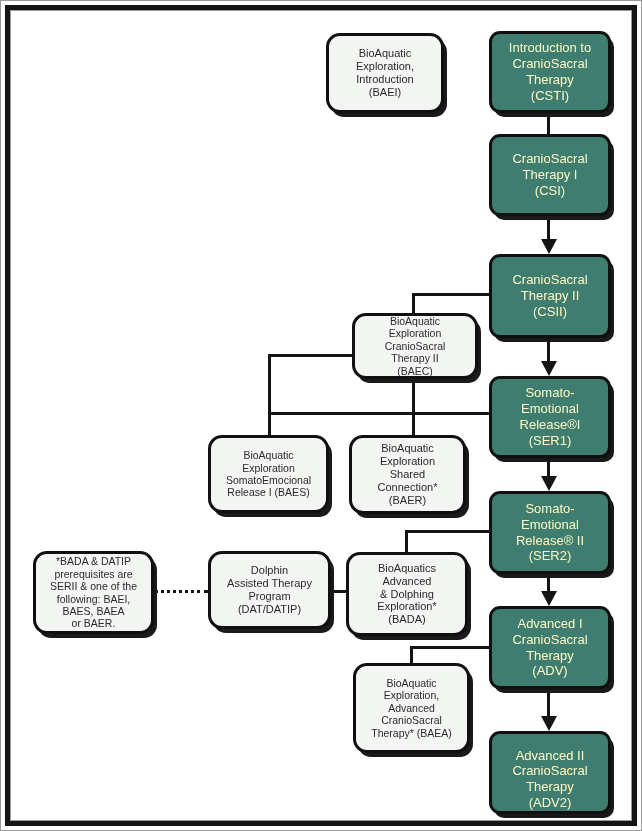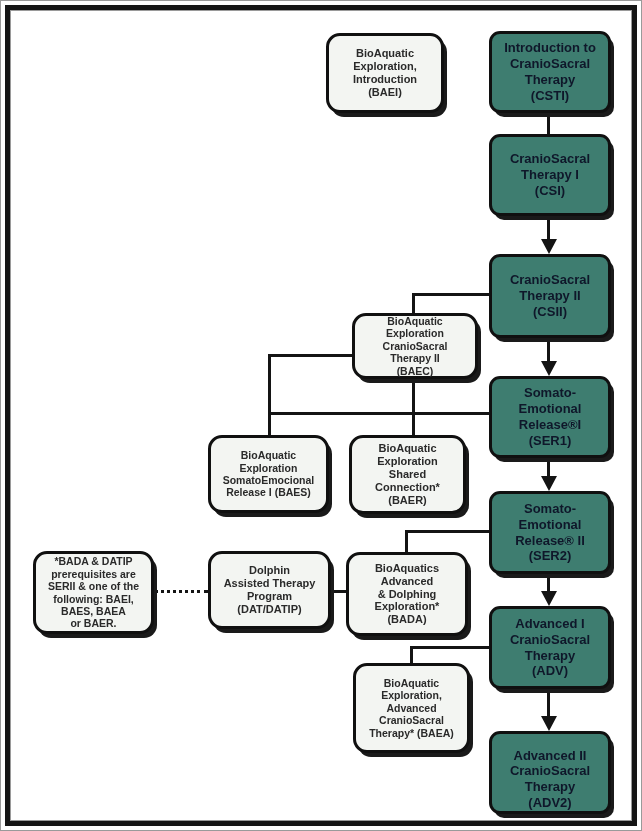--- a/index.html
+++ b/index.html
@@ -1,23 +1,23 @@
 <!DOCTYPE html>
 <html><head>
 <meta charset="utf-8">
 <style>
   html,body{margin:0;padding:0;background:#d8d8d8;font-family:"Liberation Sans",sans-serif;}
   .canvas{position:relative;width:642px;height:831px;background:#ffffff;border:1px solid #9a9a9a;box-sizing:border-box;overflow:hidden;margin:0 auto;}
   .frame{position:absolute;inset:4px;border:5px solid #151515;box-shadow:inset 0 0 0 1px #9a9a9a;pointer-events:none;z-index:5;}
 
   .node{position:absolute;display:flex;align-items:center;justify-content:center;text-align:center;
         box-sizing:border-box;border:3px solid #101010;z-index:3;}
-  .node .lbl{white-space:pre-line;font-weight:bold;width:100%;}
+  .node .lbl{white-space:pre-line;font-weight:normal;width:100%;}
 
-  .core{background:#3e7d70;color:#0f172a;border-radius:11px;box-shadow:4px 5px 0 -1px #1a1a1a;
+  .core{background:#3e7d70;color:#fef9c3;border-radius:11px;box-shadow:4px 5px 0 -1px #1a1a1a;
         font-size:13px;line-height:1.22;}
   .aux{background:#f3f5f2;color:#2a2a2a;border-radius:14px;box-shadow:4px 5px 0 -1px #1a1a1a;
        font-size:11px;line-height:1.18;}
 
   
   #n-csti{left:488px;top:30px;width:122px;height:82px;}
   #n-csi {left:488px;top:133px;width:122px;height:82px;}
   #n-csii{left:488px;top:253px;width:122px;height:84px;}
   #n-ser1{left:488px;top:375px;width:122px;height:82px;}
   #n-ser2{left:488px;top:490px;width:122px;height:83px;}

